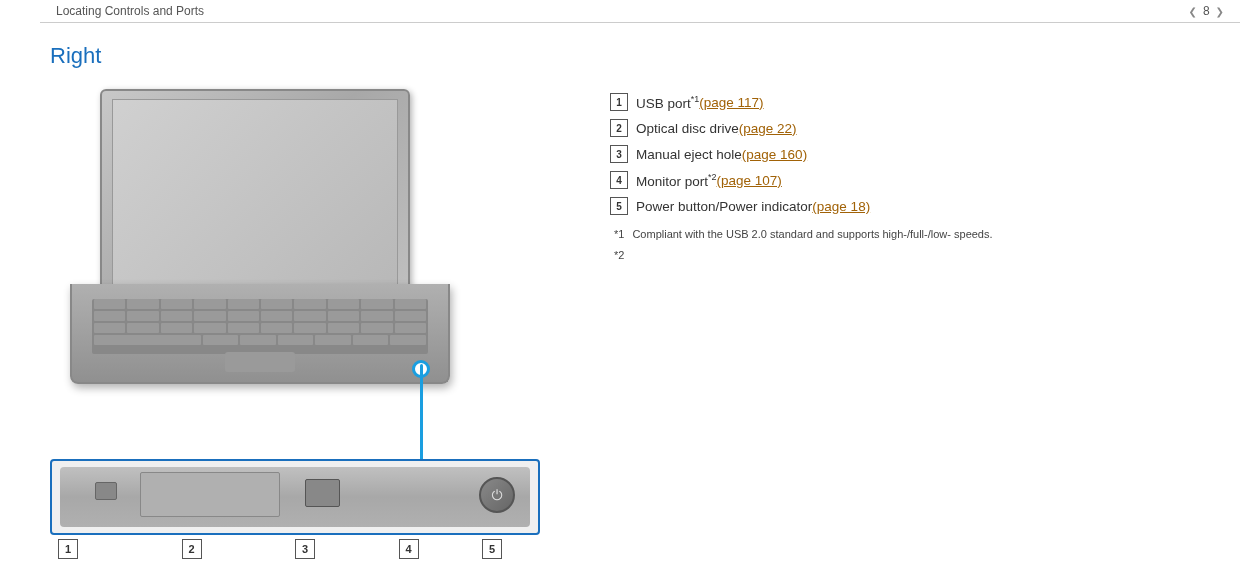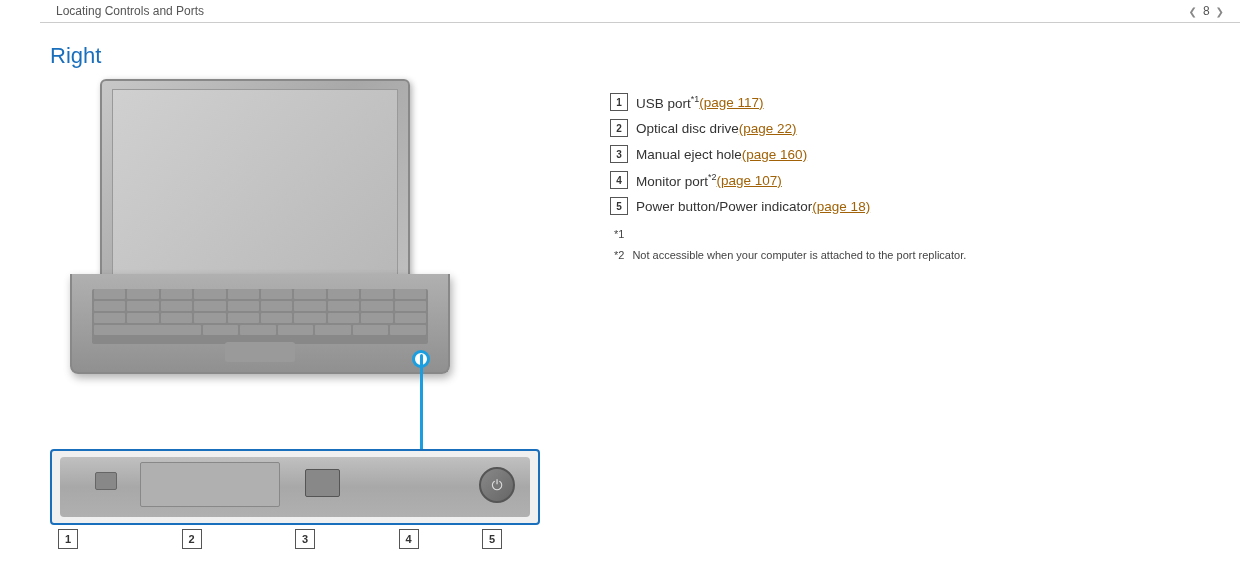--- a/index.html
+++ b/index.html
@@ -51,21 +51,21 @@
 
     .left-panel {
       width: 520px;
       flex-shrink: 0;
     }
 
     .section-title {
       font-size: 22px;
       color: #1a6fbd;
       font-weight: normal;
-      margin-bottom: 10px;
+      margin-bottom: 20px;
     }
 
     .laptop-area {
       position: relative;
       width: 500px;
       height: 430px;
     }
 
     
     .laptop-body {
@@ -473,20 +473,20 @@
       <li>
         <span class="item-badge">5</span>
         <span>Power button/Power indicator </span>
         <a href="#" class="item-link">(page 18)</a>
       </li>
     </ul>
 
     <div class="footnotes">
       <div class="footnote">
         <span class="footnote-mark">*1</span>
+        <span>Compliant with the USB 2.0 standard and supports high-/full-/low- speeds.</span>
       </div>
       <div class="footnote">
         <span class="footnote-mark">*2</span>
-        <span>Not accessible when your computer is attached to the port replicator.</span>
       </div>
     </div>
   </div>
 </div>
 
 </body></html>

